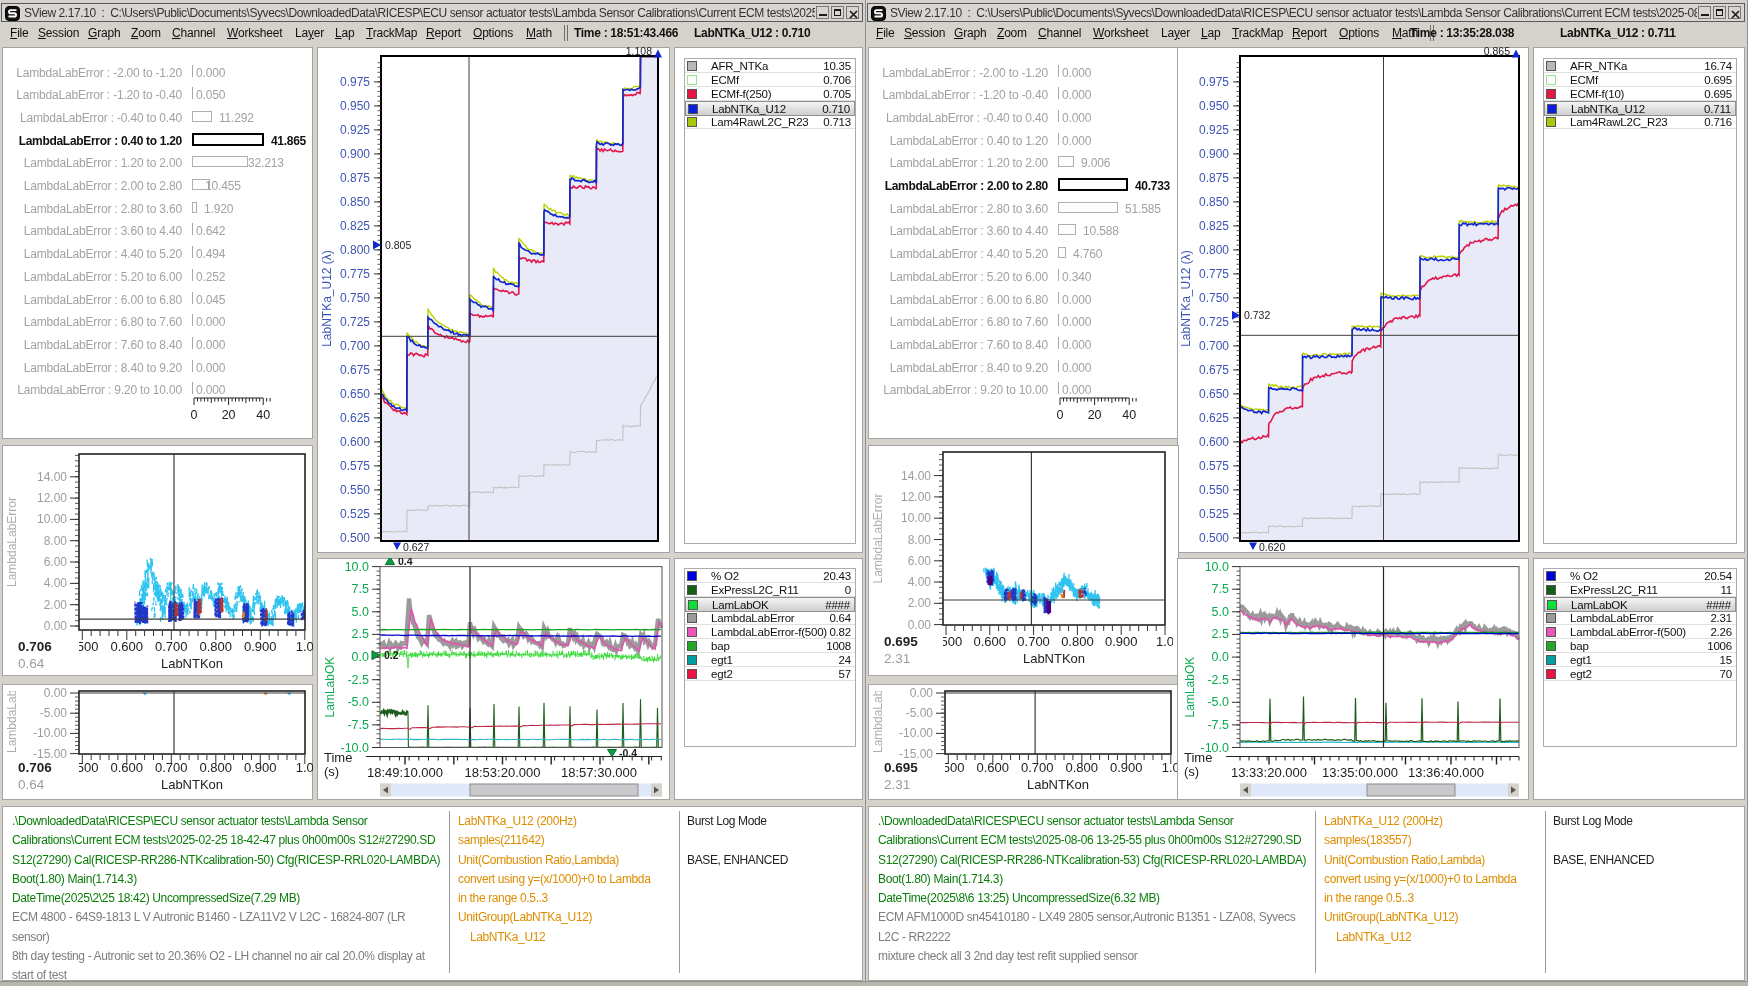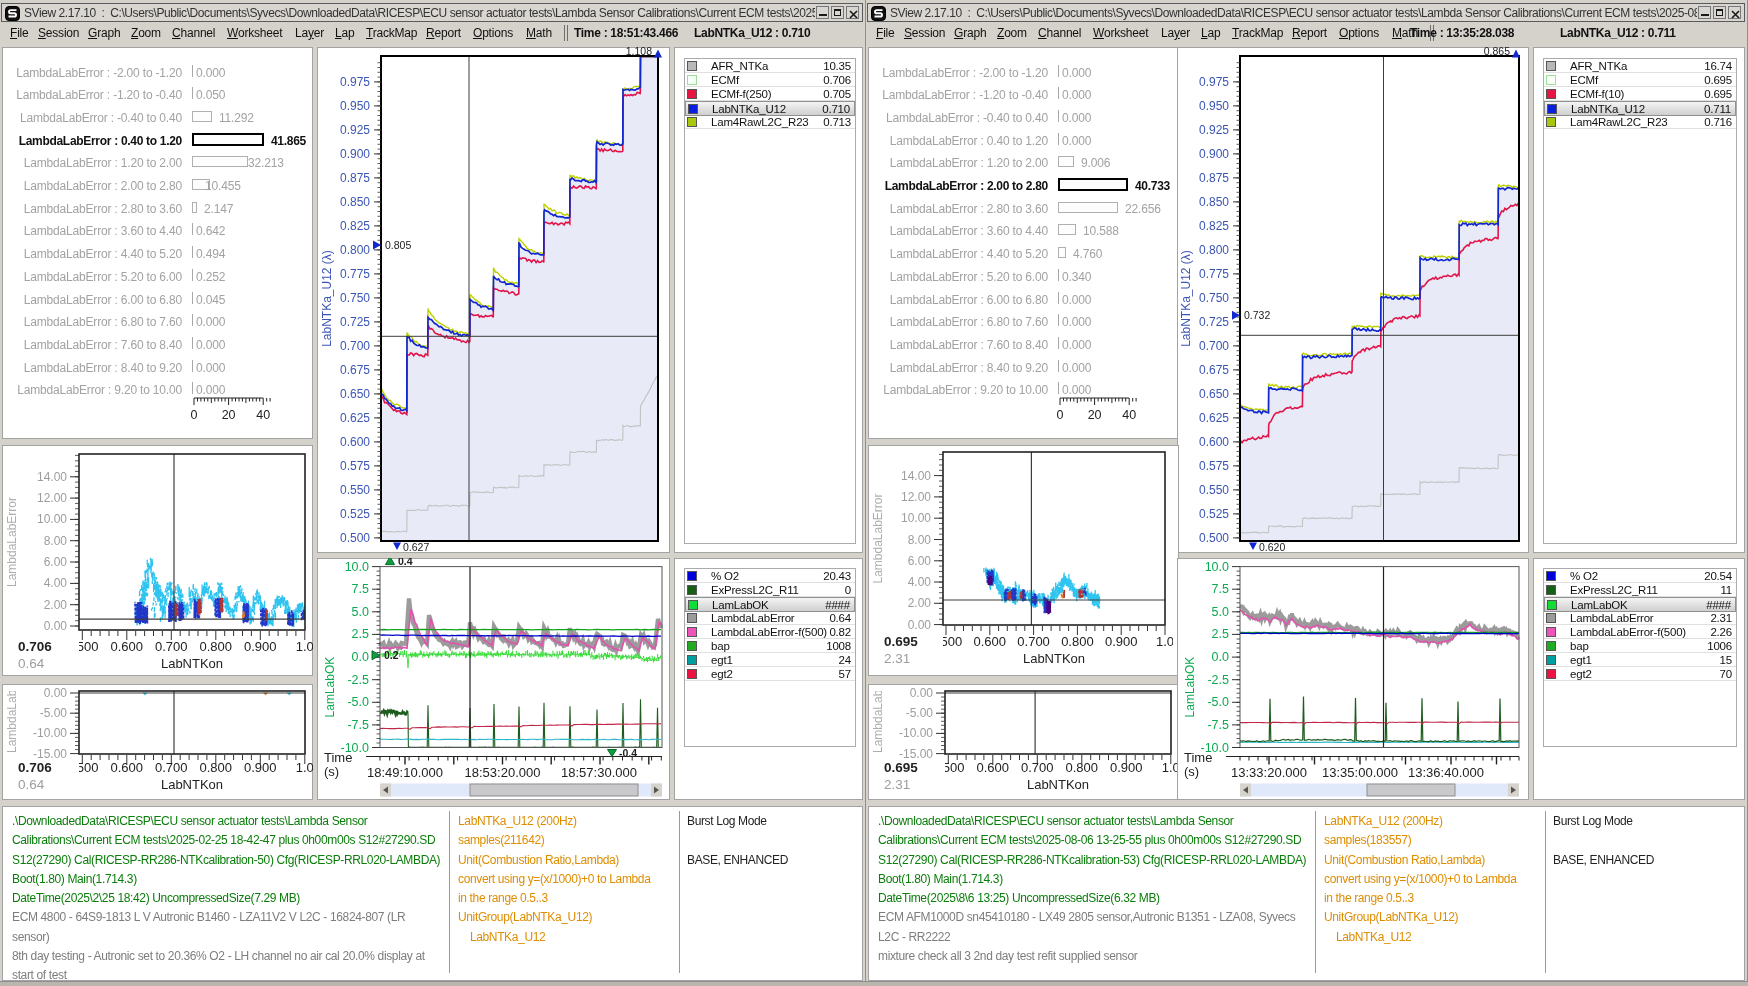--- a/index.html
+++ b/index.html
@@ -103,21 +103,21 @@
       <div style="position:absolute;left:189px;top:85px;width:72px;height:13px;border:2px solid #000;background:#fdfdfd"></div>
       <div class="hsel" style="top:86px;left:268px">41.865</div>
       <div class="hrow" style="top:108px;right:130px">LambdaLabError : 1.20 to 2.00</div>
       <div style="position:absolute;left:189px;top:108px;width:56px;height:11px;border:1px solid #b0b0b0;background:#fdfdfd"></div>
       <div class="hrow" style="top:108px;left:245px">32.213</div>
       <div class="hrow" style="top:131px;right:130px">LambdaLabError : 2.00 to 2.80</div>
       <div style="position:absolute;left:189px;top:131px;width:18px;height:11px;border:1px solid #b0b0b0;background:#fdfdfd"></div>
       <div class="hrow" style="top:131px;left:202px">10.455</div>
       <div class="hrow" style="top:154px;right:130px">LambdaLabError : 2.80 to 3.60</div>
       <div style="position:absolute;left:189px;top:154px;width:5px;height:11px;border:1px solid #b0b0b0;background:#fdfdfd"></div>
-      <div class="hrow" style="top:154px;left:201px">2.147</div>
+      <div class="hrow" style="top:154px;left:201px">1.920</div>
       <div class="hrow" style="top:176px;right:130px">LambdaLabError : 3.60 to 4.40</div>
       <div style="position:absolute;left:189px;top:175px;width:1px;height:12px;background:#a8a8a8"></div>
       <div class="hrow" style="top:176px;left:193px">0.642</div>
       <div class="hrow" style="top:199px;right:130px">LambdaLabError : 4.40 to 5.20</div>
       <div style="position:absolute;left:189px;top:198px;width:1px;height:12px;background:#a8a8a8"></div>
       <div class="hrow" style="top:199px;left:193px">0.494</div>
       <div class="hrow" style="top:222px;right:130px">LambdaLabError : 5.20 to 6.00</div>
       <div style="position:absolute;left:189px;top:221px;width:1px;height:12px;background:#a8a8a8"></div>
       <div class="hrow" style="top:222px;left:193px">0.252</div>
       <div class="hrow" style="top:245px;right:130px">LambdaLabError : 6.00 to 6.80</div>
@@ -179,21 +179,21 @@
       <div style="position:absolute;left:189px;top:85px;width:1px;height:12px;background:#a8a8a8"></div>
       <div class="hrow" style="top:86px;left:193px">0.000</div>
       <div class="hrow" style="top:108px;right:130px">LambdaLabError : 1.20 to 2.00</div>
       <div style="position:absolute;left:189px;top:108px;width:16px;height:11px;border:1px solid #b0b0b0;background:#fdfdfd"></div>
       <div class="hrow" style="top:108px;left:212px">9.006</div>
       <div class="hsel" style="top:131px;right:130px">LambdaLabError : 2.00 to 2.80</div>
       <div style="position:absolute;left:189px;top:130px;width:70px;height:13px;border:2px solid #000;background:#fdfdfd"></div>
       <div class="hsel" style="top:131px;left:266px">40.733</div>
       <div class="hrow" style="top:154px;right:130px">LambdaLabError : 2.80 to 3.60</div>
       <div style="position:absolute;left:189px;top:154px;width:60px;height:11px;border:1px solid #b0b0b0;background:#fdfdfd"></div>
-      <div class="hrow" style="top:154px;left:256px">22.656</div>
+      <div class="hrow" style="top:154px;left:256px">51.585</div>
       <div class="hrow" style="top:176px;right:130px">LambdaLabError : 3.60 to 4.40</div>
       <div style="position:absolute;left:189px;top:176px;width:18px;height:11px;border:1px solid #b0b0b0;background:#fdfdfd"></div>
       <div class="hrow" style="top:176px;left:214px">10.588</div>
       <div class="hrow" style="top:199px;right:130px">LambdaLabError : 4.40 to 5.20</div>
       <div style="position:absolute;left:189px;top:199px;width:8px;height:11px;border:1px solid #b0b0b0;background:#fdfdfd"></div>
       <div class="hrow" style="top:199px;left:204px">4.760</div>
       <div class="hrow" style="top:222px;right:130px">LambdaLabError : 5.20 to 6.00</div>
       <div style="position:absolute;left:189px;top:221px;width:1px;height:12px;background:#a8a8a8"></div>
       <div class="hrow" style="top:222px;left:193px">0.340</div>
       <div class="hrow" style="top:245px;right:130px">LambdaLabError : 6.00 to 6.80</div>

